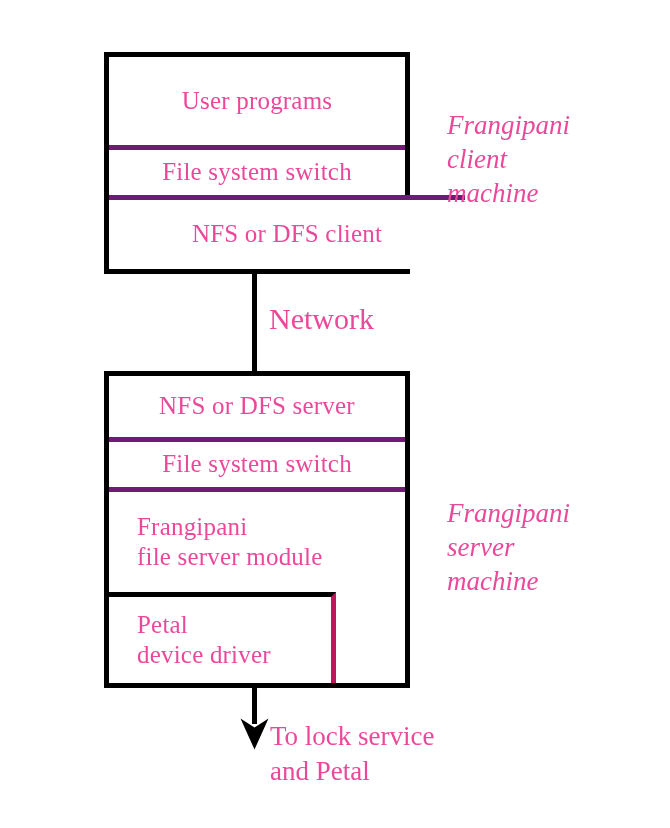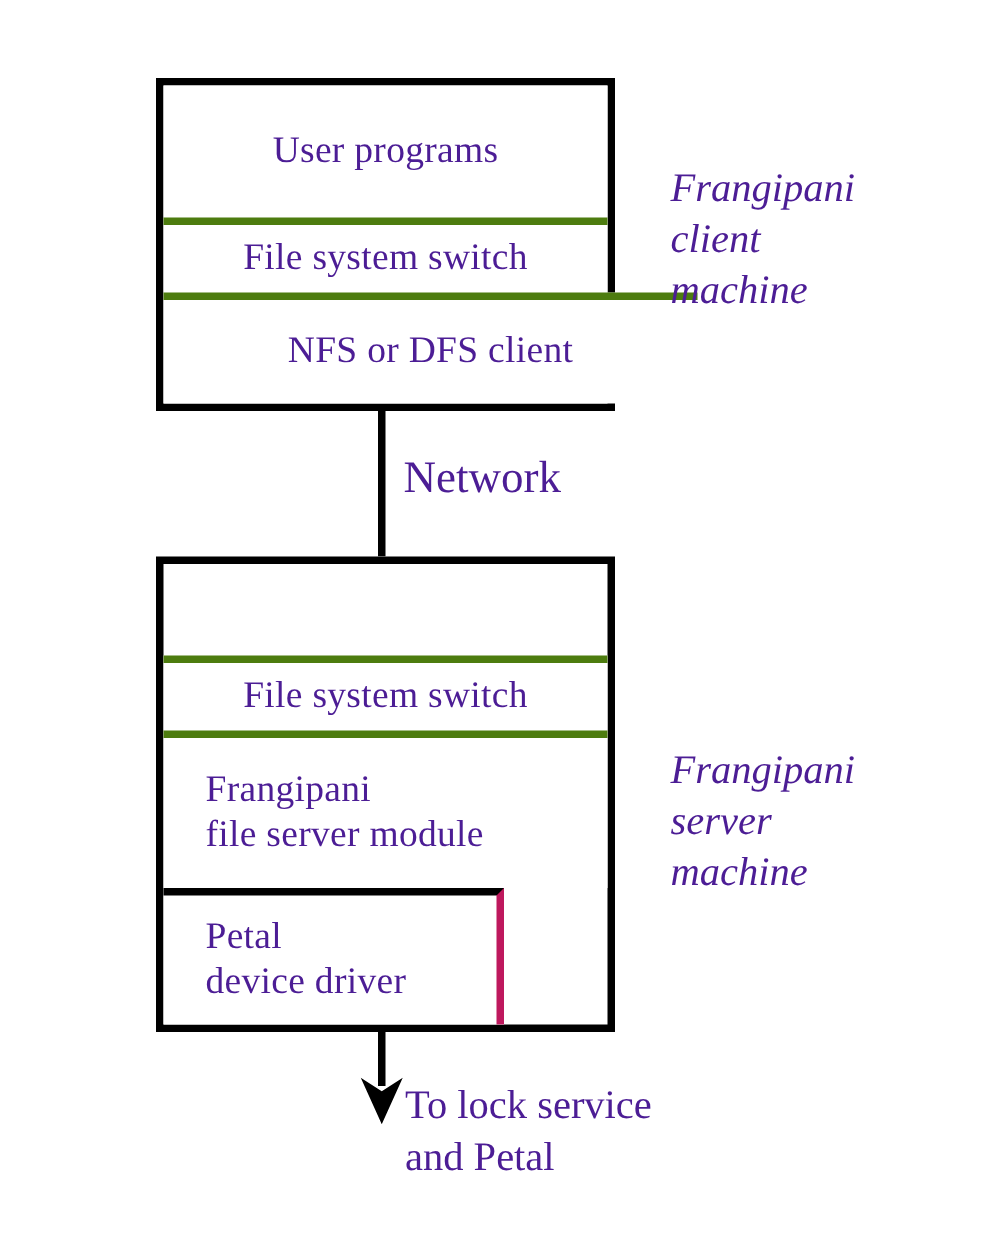--- a/index.html
+++ b/index.html
@@ -7,21 +7,21 @@
     padding: 0;
     background: #ffffff;
   }
   #canvas {
     position: relative;
     width: 670px;
     height: 828px;
     background: #ffffff;
     overflow: hidden;
     font-family: "Liberation Serif", "DejaVu Serif", serif;
-    color: #4c1d95;
+    color: #ec4899;
   }
 
   
   .machine {
     position: absolute;
     box-sizing: border-box;
     border: 5px solid #000000;
     background: #ffffff;
   }
   #client-machine {
@@ -55,21 +55,21 @@
   }
   .layer.align-left {
     justify-content: flex-start;
   }
   .layer.align-left .layer-text {
     text-align: left;
     padding-left: 28px;
   }
   
   .layer.divided {
-    border-top: 5px solid #4d7c0f;
+    border-top: 5px solid #701a75;
   }
 
   
   #layer-user-programs {
     left: 0; top: 0; width: 296px; height: 88px;
   }
   #layer-client-fss {
     left: 0; top: 88px; width: 296px; height: 50px;
   }
   #layer-nfs-dfs-client {
@@ -175,20 +175,23 @@
   <div class="machine-label" id="client-machine-label">Frangipani
 client
 machine</div>
 
   <div class="connector" id="network-connector"></div>
 
   <div class="free-label" id="network-label">Network</div>
 
   <div class="machine" id="server-machine">
 
+    <div class="layer" id="layer-nfs-dfs-server">
+      <span class="layer-text">NFS or DFS server</span>
+    </div>
 
     <div class="layer divided" id="layer-server-fss">
       <span class="layer-text">File system switch</span>
     </div>
 
     <div class="layer divided align-left" id="layer-frangipani-module">
       <span class="layer-text">Frangipani
 file server module</span>
     </div>
 

